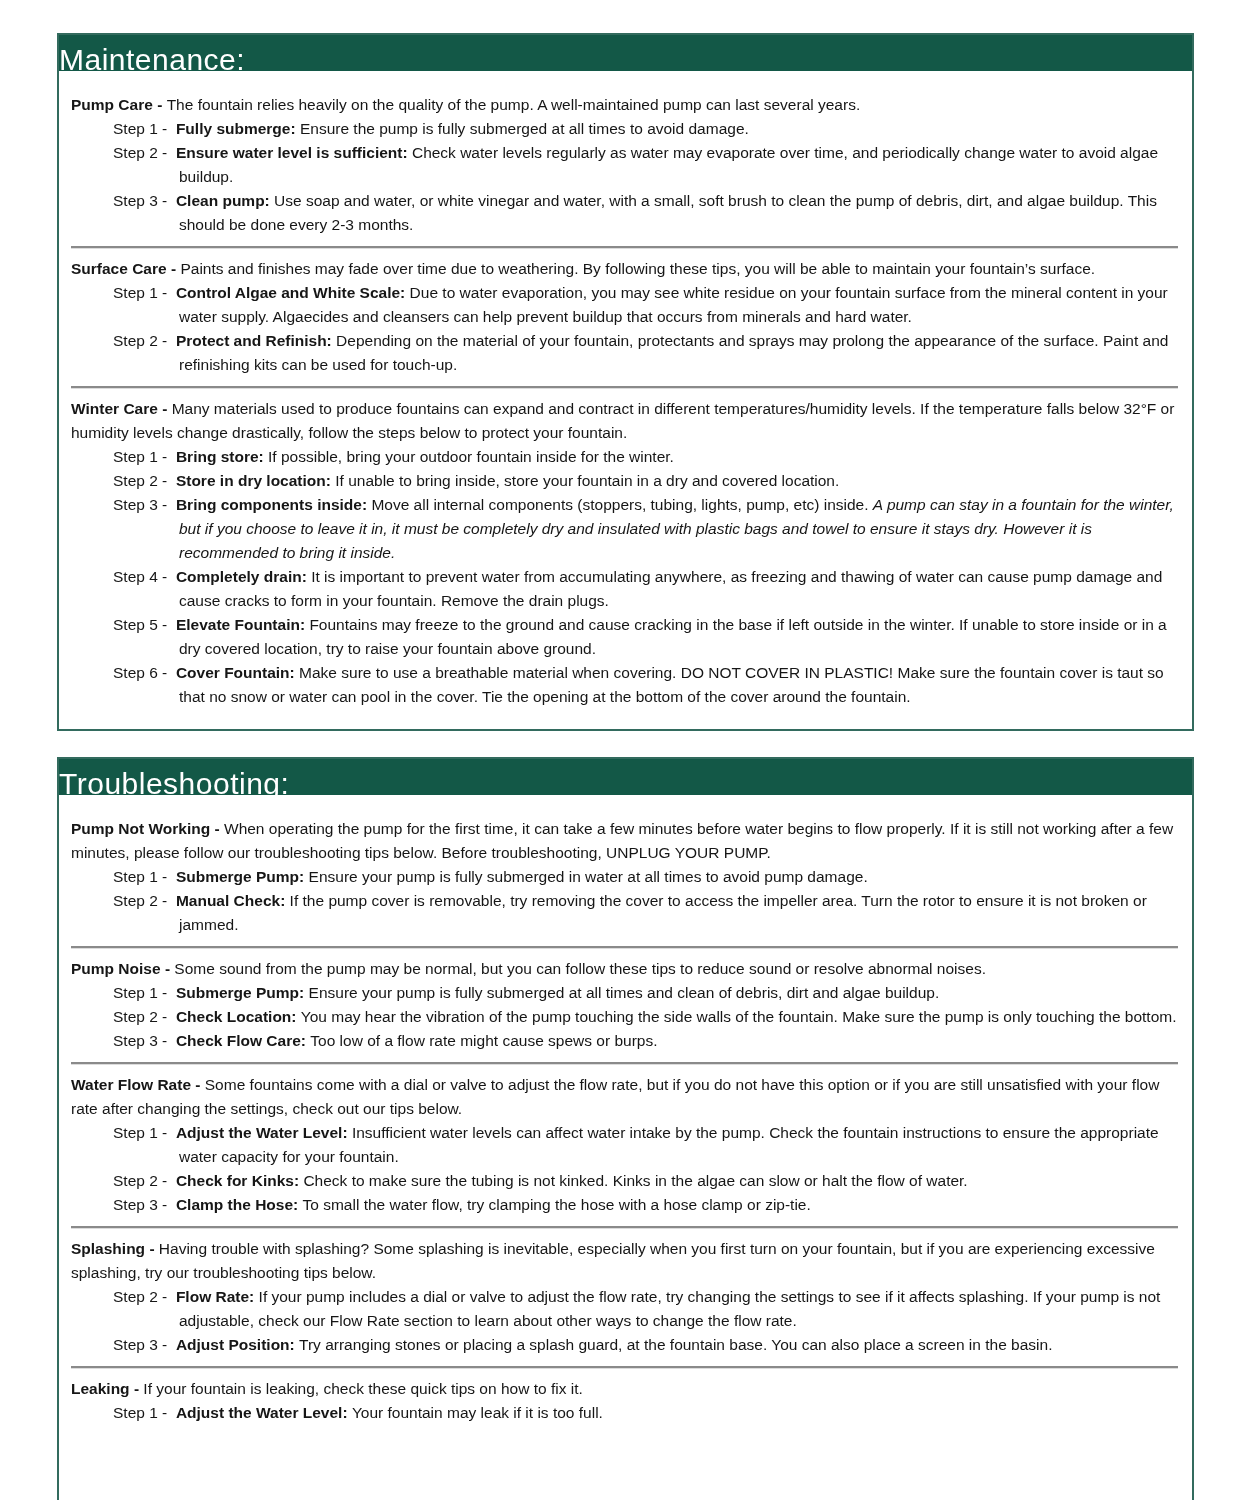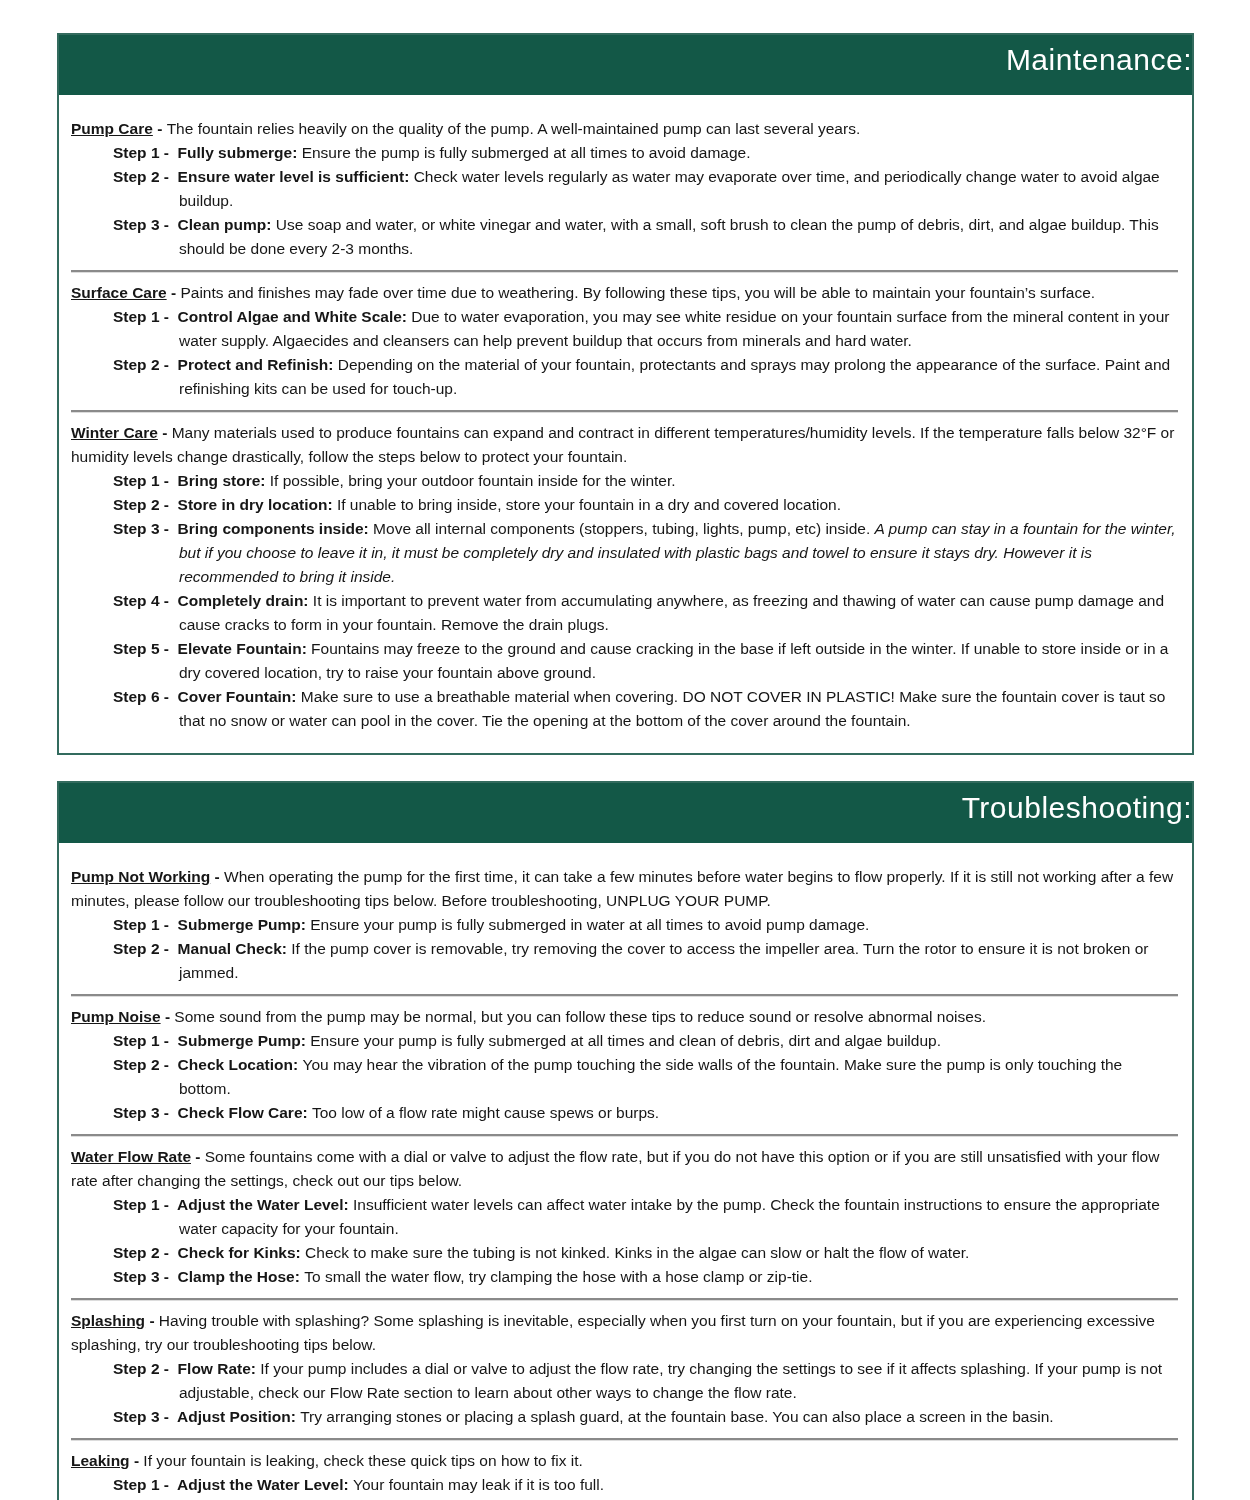--- a/index.html
+++ b/index.html
@@ -14,36 +14,36 @@
     box-sizing:border-box;
     border:2px solid var(--box-border, #336b5e);
     background:#ffffff;
     margin-bottom:26px;
   }
   .box.maintenance { min-height:651px; }
   .box.troubleshooting { min-height:753px; margin-bottom:0; }
   .bar {
     background:var(--header-bg, #135847);
     color:var(--header-text, #ffffff);
-    height:60px;
+    height:36px;
     line-height:50px;
-    text-align:right;
+    text-align:left;
     font-size:30px;
     letter-spacing:0.5px;
   }
   .content {
     padding:22px 14px 20px 12px;
     font-size:15.5px;
     line-height:24px;
   }
   p.intro { margin:0; }
-  .topic-heading { font-weight:bold; text-decoration:underline; }
+  .topic-heading { font-weight:bold; }
   .dash { font-weight:bold; }
   p.step { margin:0; padding-left:108px; text-indent:-66px; }
-  .step-label { font-weight:bold; white-space:pre; }
+  .step-label { font-weight:normal; white-space:pre; }
   .step-name { font-weight:bold; }
   .s-n { font-weight:normal; }
   .s-b { font-weight:normal; }
   .s-i { font-style:italic; }
   .sep {
     height:2px;
     background:var(--divider, #8a8a8a);
     border-bottom:1px solid #dcdcdc;
     margin:9px 0 8px 0;
   }

